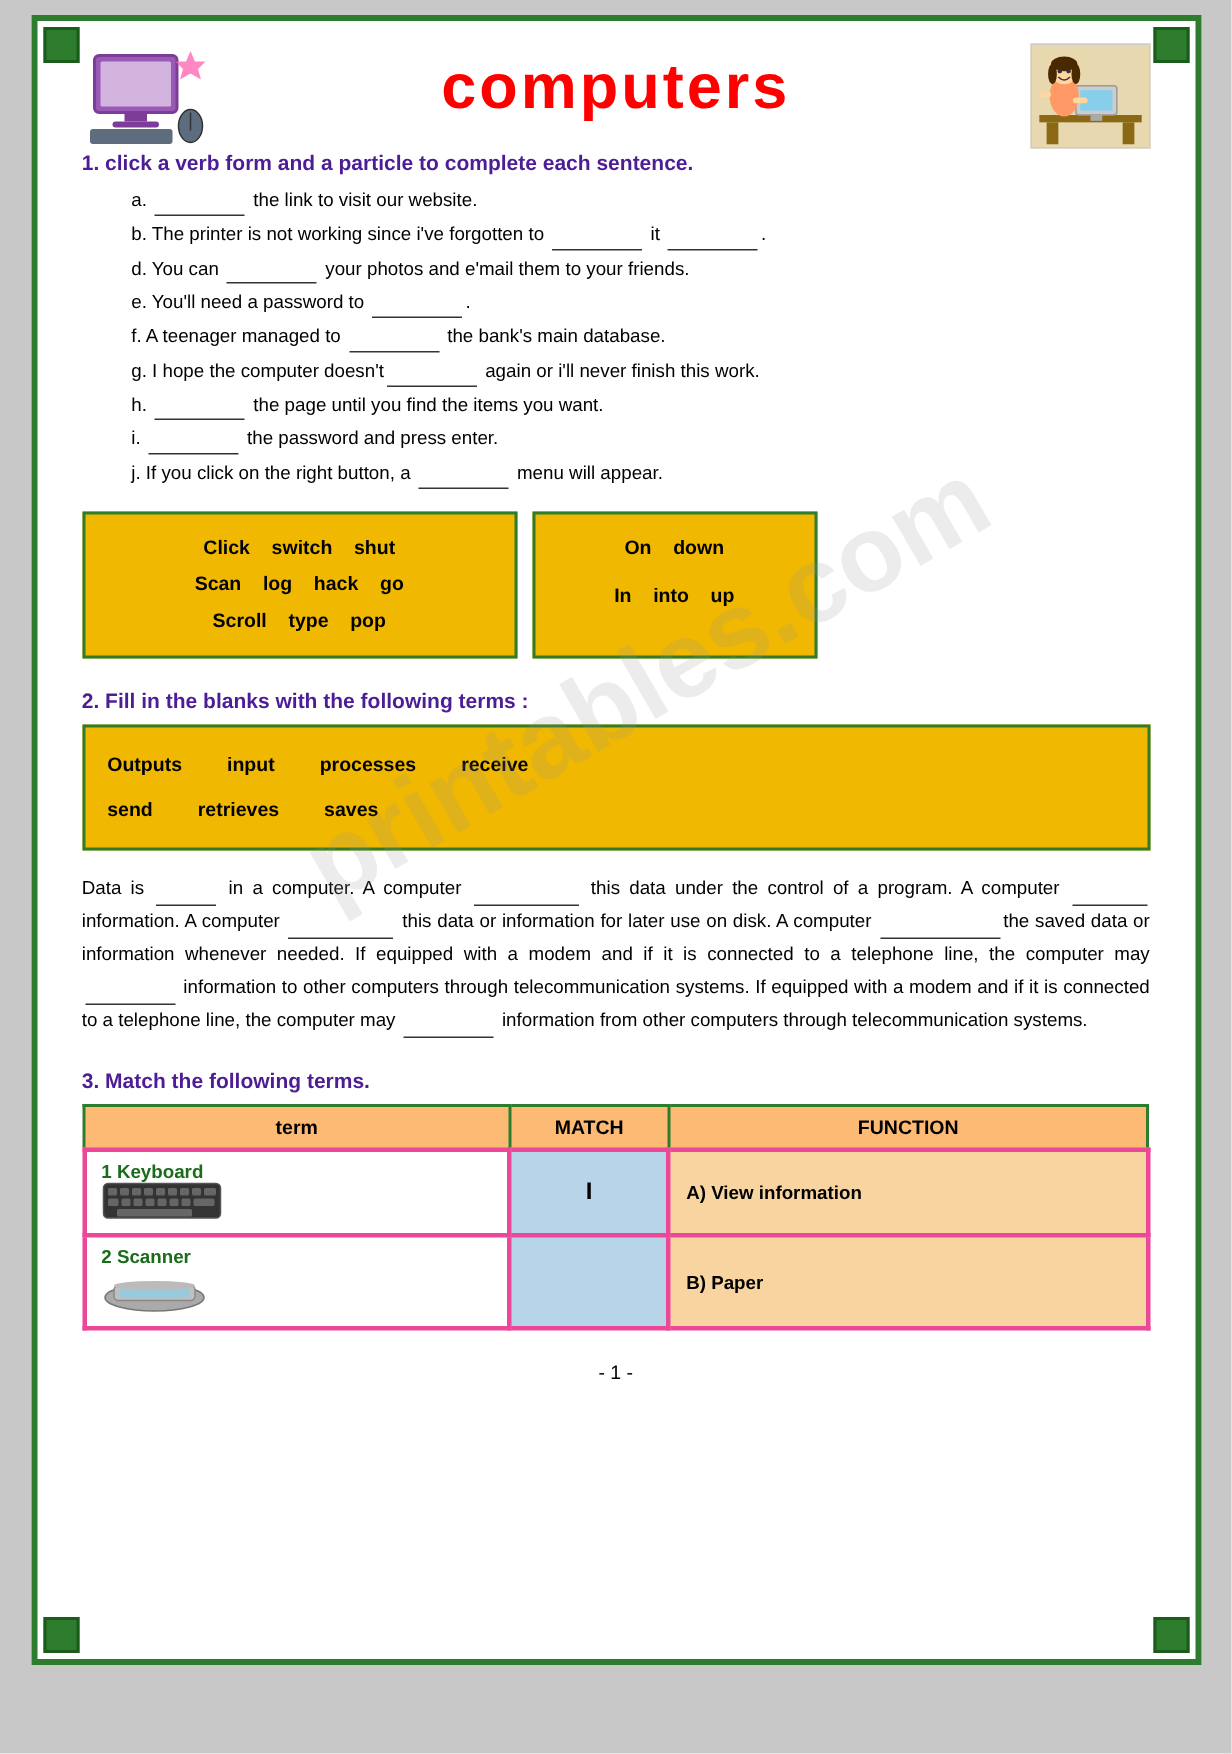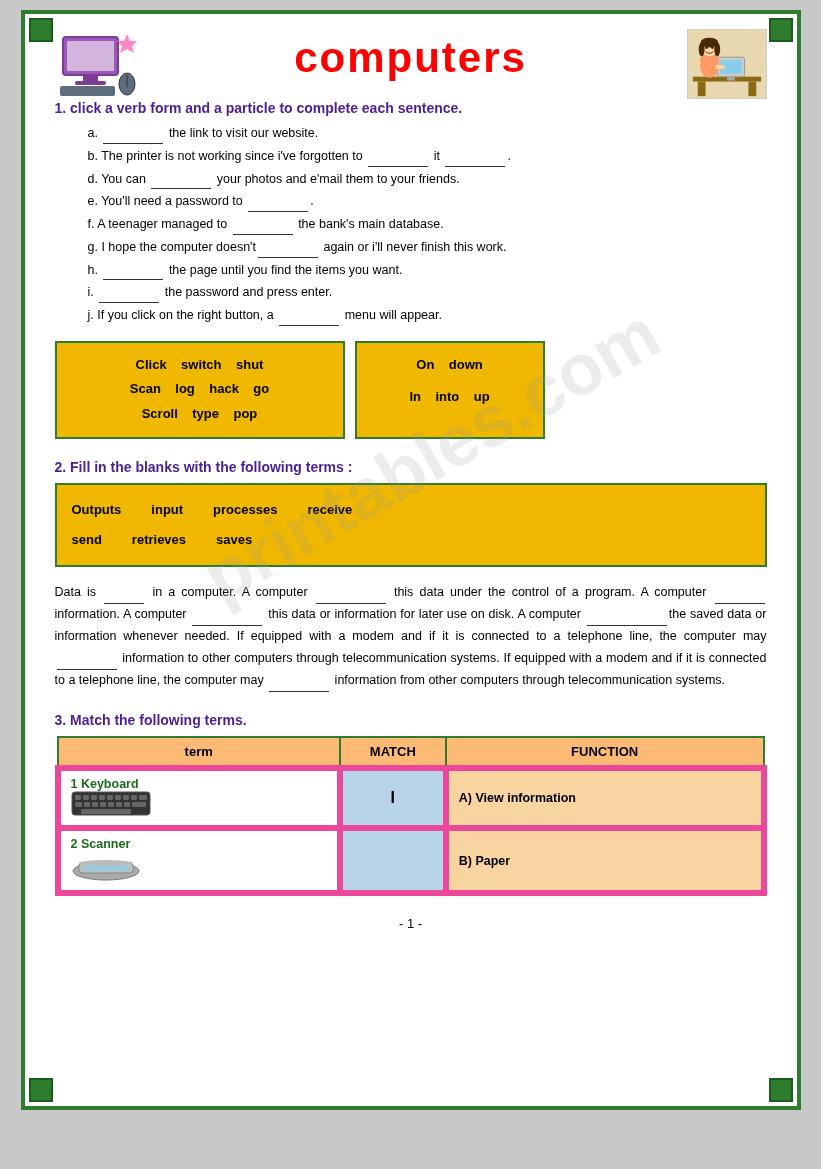--- a/index.html
+++ b/index.html
@@ -152,21 +152,21 @@
     }
     .match-table th {
       background: #fdba74;
       border: 2px solid #2e7d2e;
       padding: 6px 10px;
       text-align: center;
       font-size: 13px;
       font-weight: bold;
     }
     .match-table td {
-      border: 6px solid #ec4899;
+      border: 3px solid #ec4899;
       padding: 6px 10px;
       font-size: 12.5px;
       vertical-align: middle;
     }
     .match-col-term { width: 40%; }
     .match-col-match { width: 15%; text-align: center; background: #b8d4e8; }
     .match-col-function { width: 45%; background: #f8d4a0; }
     .match-number { font-weight: bold; color: #1a6b1a; }
 
     .page-number {

